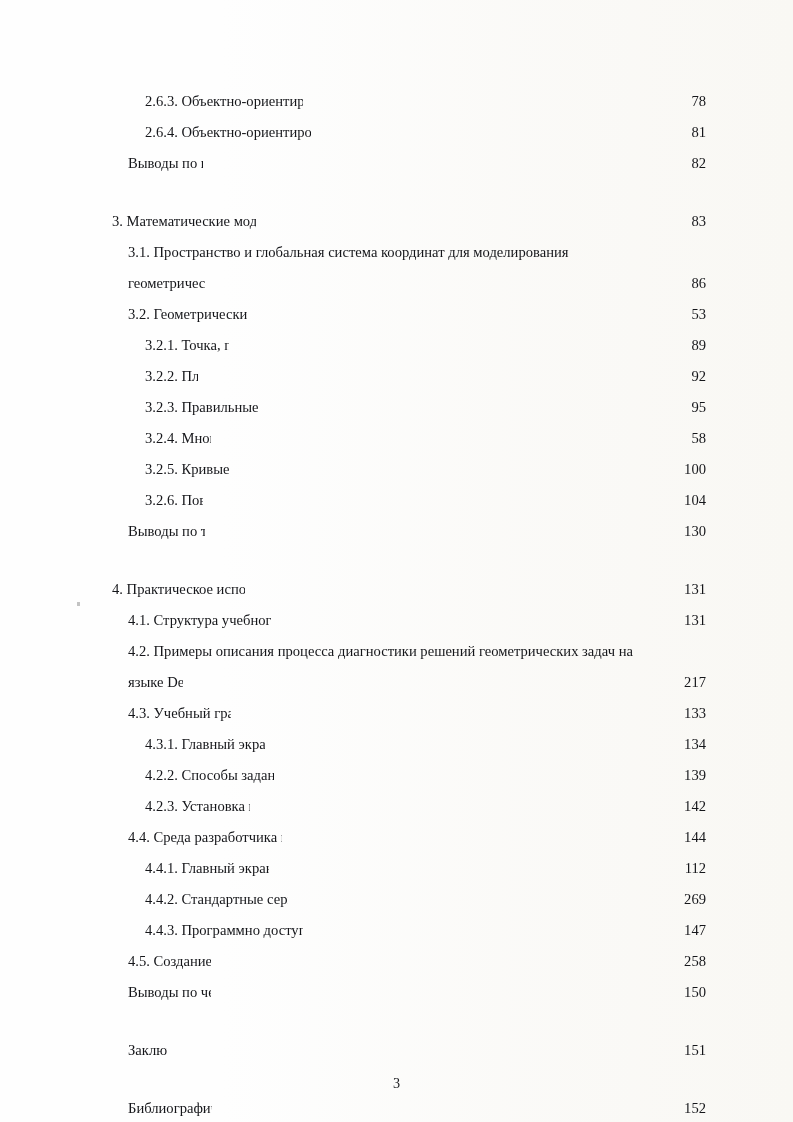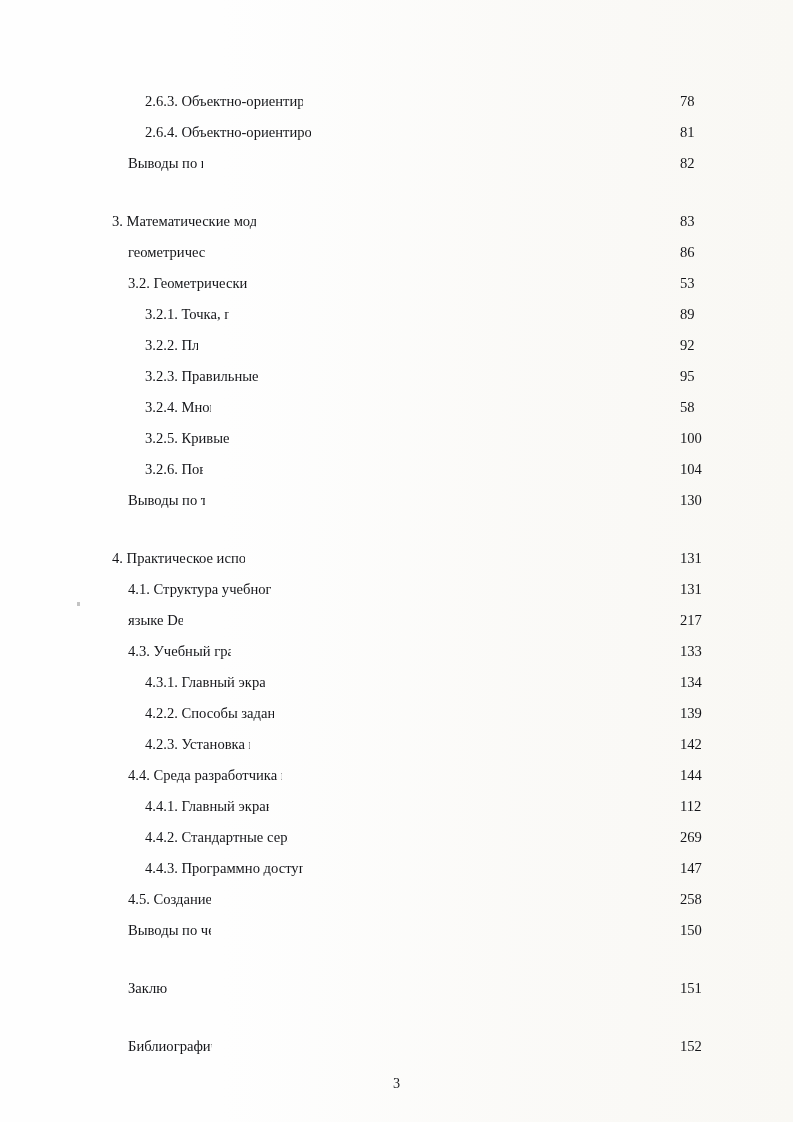--- a/index.html
+++ b/index.html
@@ -103,20 +103,21 @@
     color: #2a2b2f;
     display: block;
   }
 
   
   .leader-tight { margin-left: 0; }
   .leader-tight::before { content: "........................................................................................................................................................................................................"; }
 
   .entry-page {
     flex: 0 0 auto;
+    text-align: right;
     min-width: 26px;
     padding-left: 3px;
     font-size: 14.6px;
   }
 
   .footer-page {
     position: absolute;
     left: 0;
     top: 1075px;
     width: 793px;
@@ -157,20 +158,25 @@
             <span class="entry-page">82</span>
           </div>
         </div>
         <div class="toc-entry lvl-0 gap-before">
           <div class="entry-row">
             <span class="entry-title">3. Математические модели геометрических объектов.</span>
             <span class="entry-leader" style="margin-left: 4px;"></span>
             <span class="entry-page">83</span>
           </div>
         </div>
+        <div class="toc-entry lvl-1 no-leader">
+          <div class="entry-row">
+            <span class="entry-title">3.1. Пространство и глобальная система координат для моделирования</span>
+          </div>
+        </div>
         <div class="toc-entry lvl-1">
           <div class="entry-row">
             <span class="entry-title">геометрических объектов</span>
             <span class="entry-leader" style="margin-left: 4px;"></span>
             <span class="entry-page">86</span>
           </div>
         </div>
         <div class="toc-entry lvl-1">
           <div class="entry-row">
             <span class="entry-title">3.2. Геометрические объекты (примитивы)</span>
@@ -232,20 +238,25 @@
             <span class="entry-title">4. Практическое использование элементов АОС</span>
             <span class="entry-leader leader-tight"></span>
             <span class="entry-page">131</span>
           </div>
         </div>
         <div class="toc-entry lvl-1">
           <div class="entry-row">
             <span class="entry-title">4.1. Структура учебного инструментального комплекса</span>
             <span class="entry-leader" style="margin-left: 4px;"></span>
             <span class="entry-page">131</span>
+          </div>
+        </div>
+        <div class="toc-entry lvl-1 no-leader">
+          <div class="entry-row">
+            <span class="entry-title">4.2. Примеры описания процесса диагностики решений геометрических задач на</span>
           </div>
         </div>
         <div class="toc-entry lvl-1">
           <div class="entry-row">
             <span class="entry-title">языке Declagraph</span>
             <span class="entry-leader leader-tight"></span>
             <span class="entry-page">217</span>
           </div>
         </div>
         <div class="toc-entry lvl-1">

